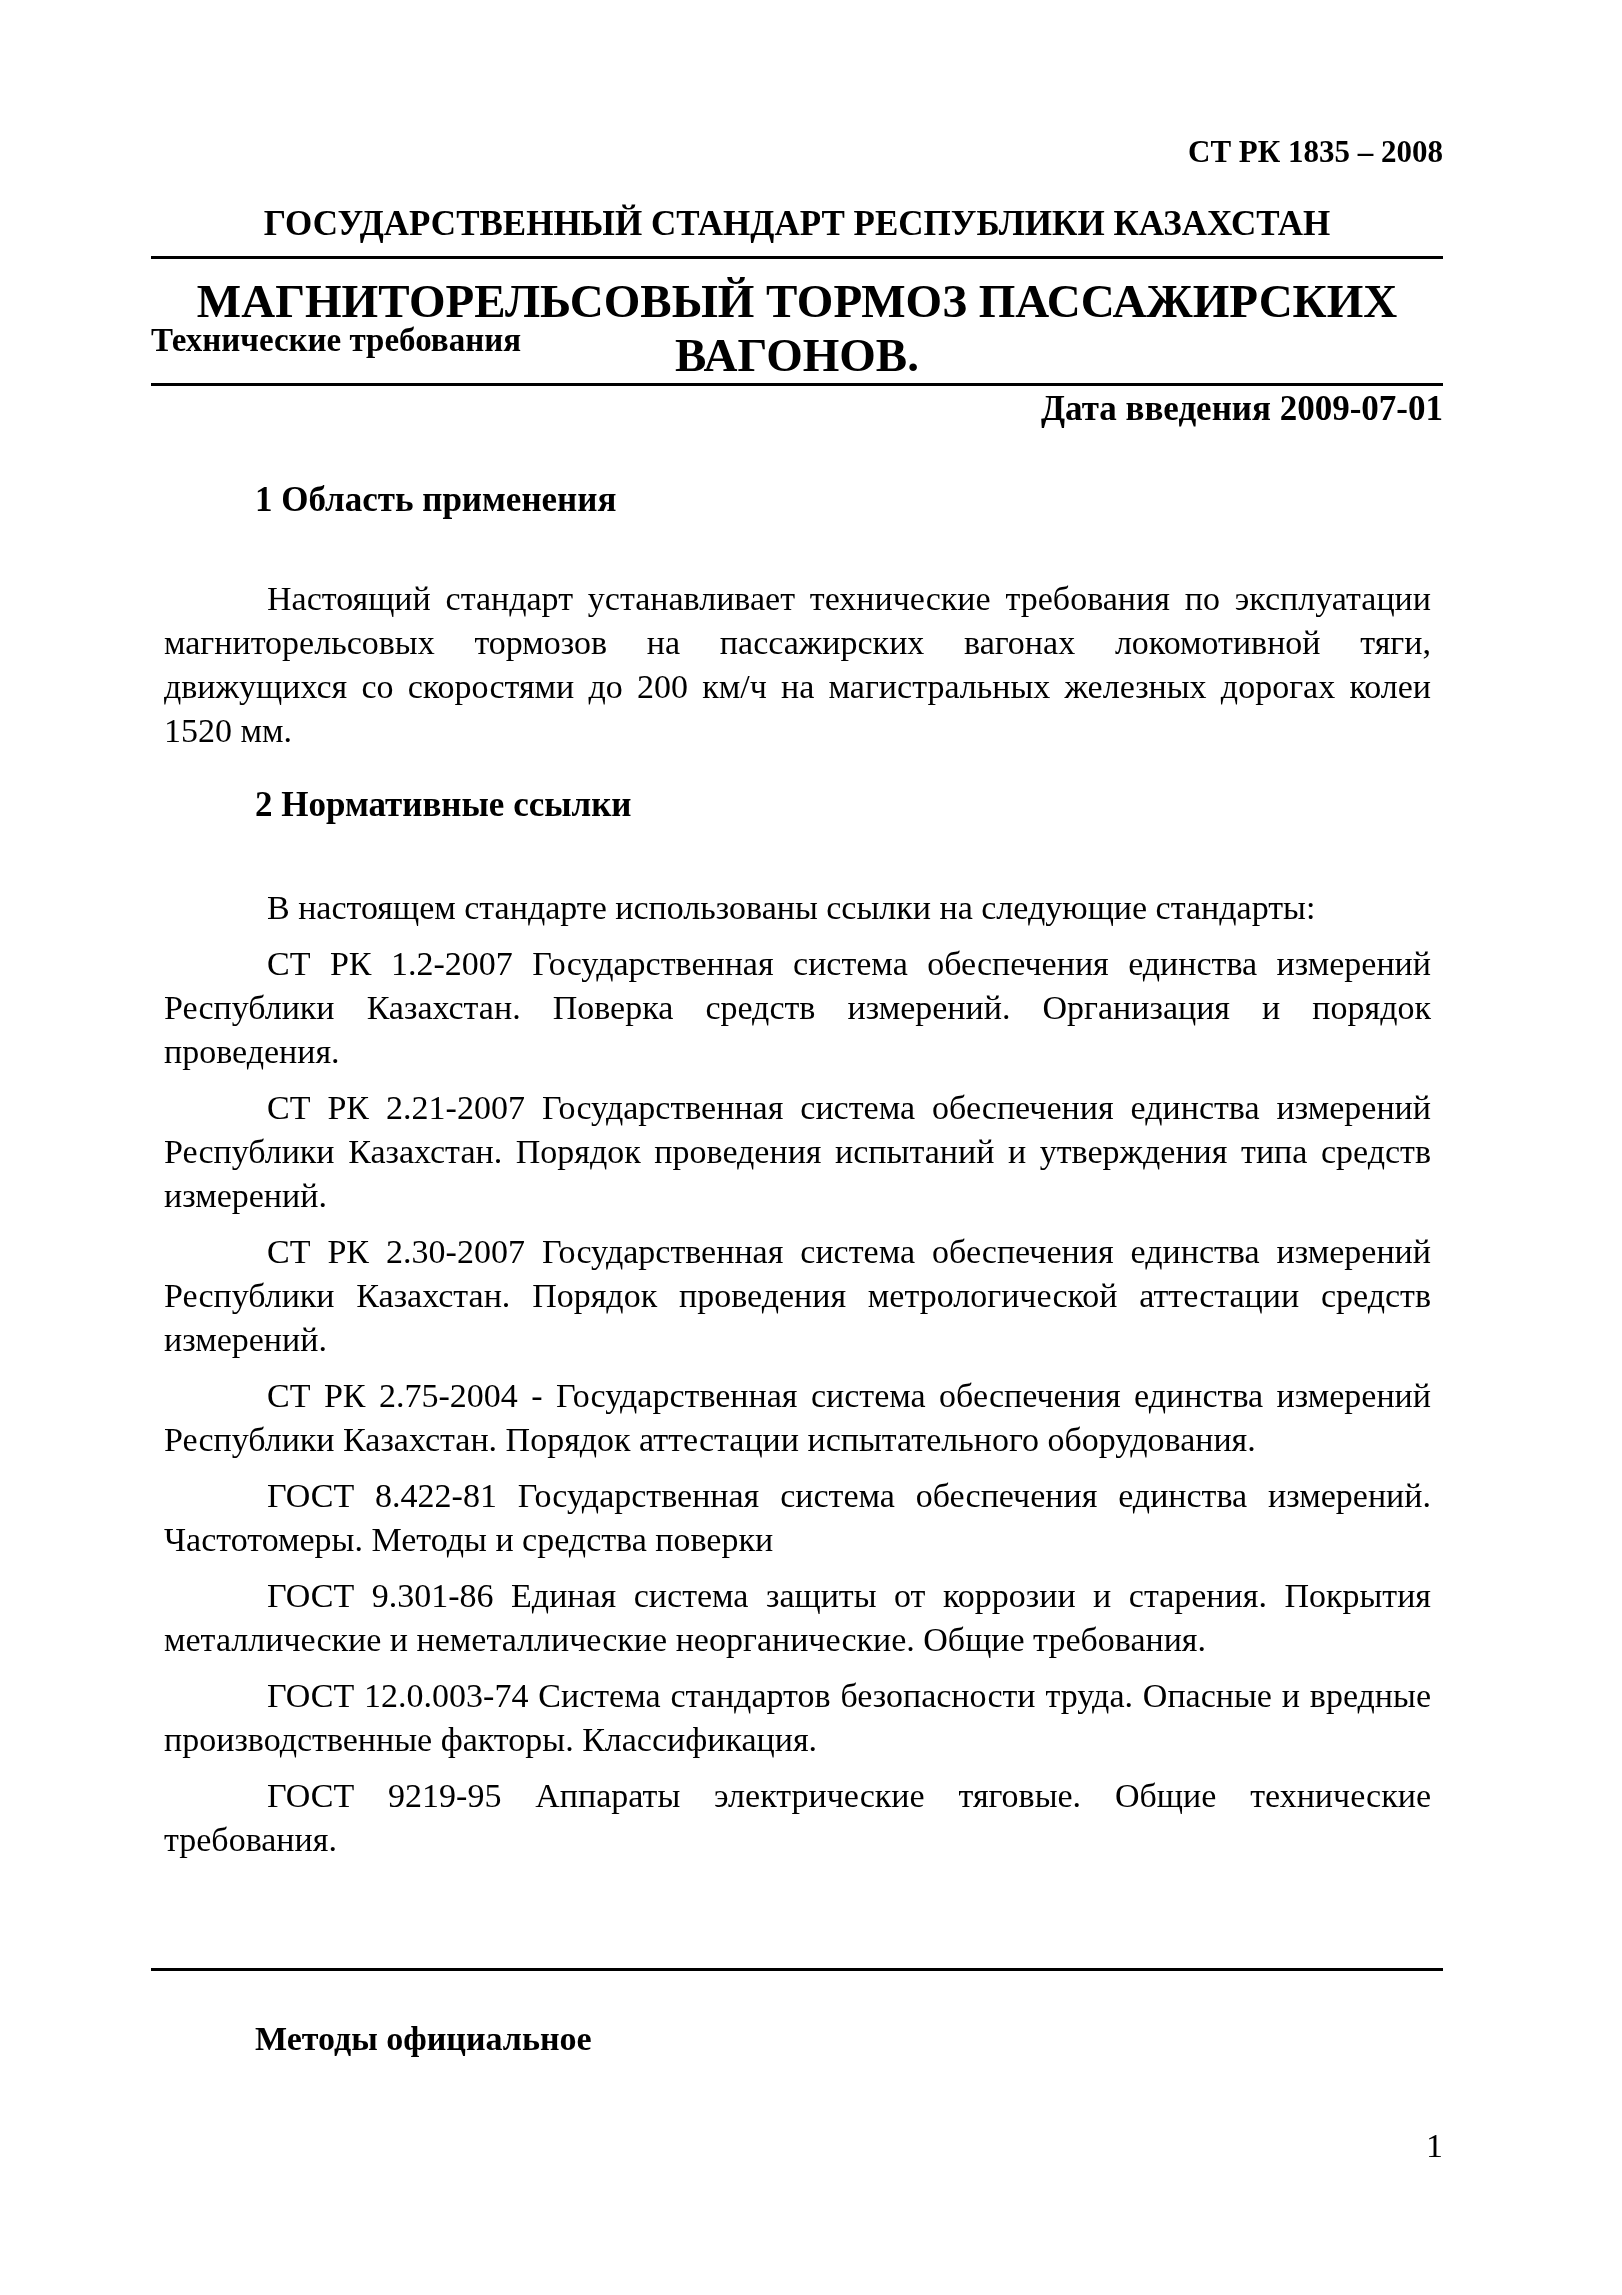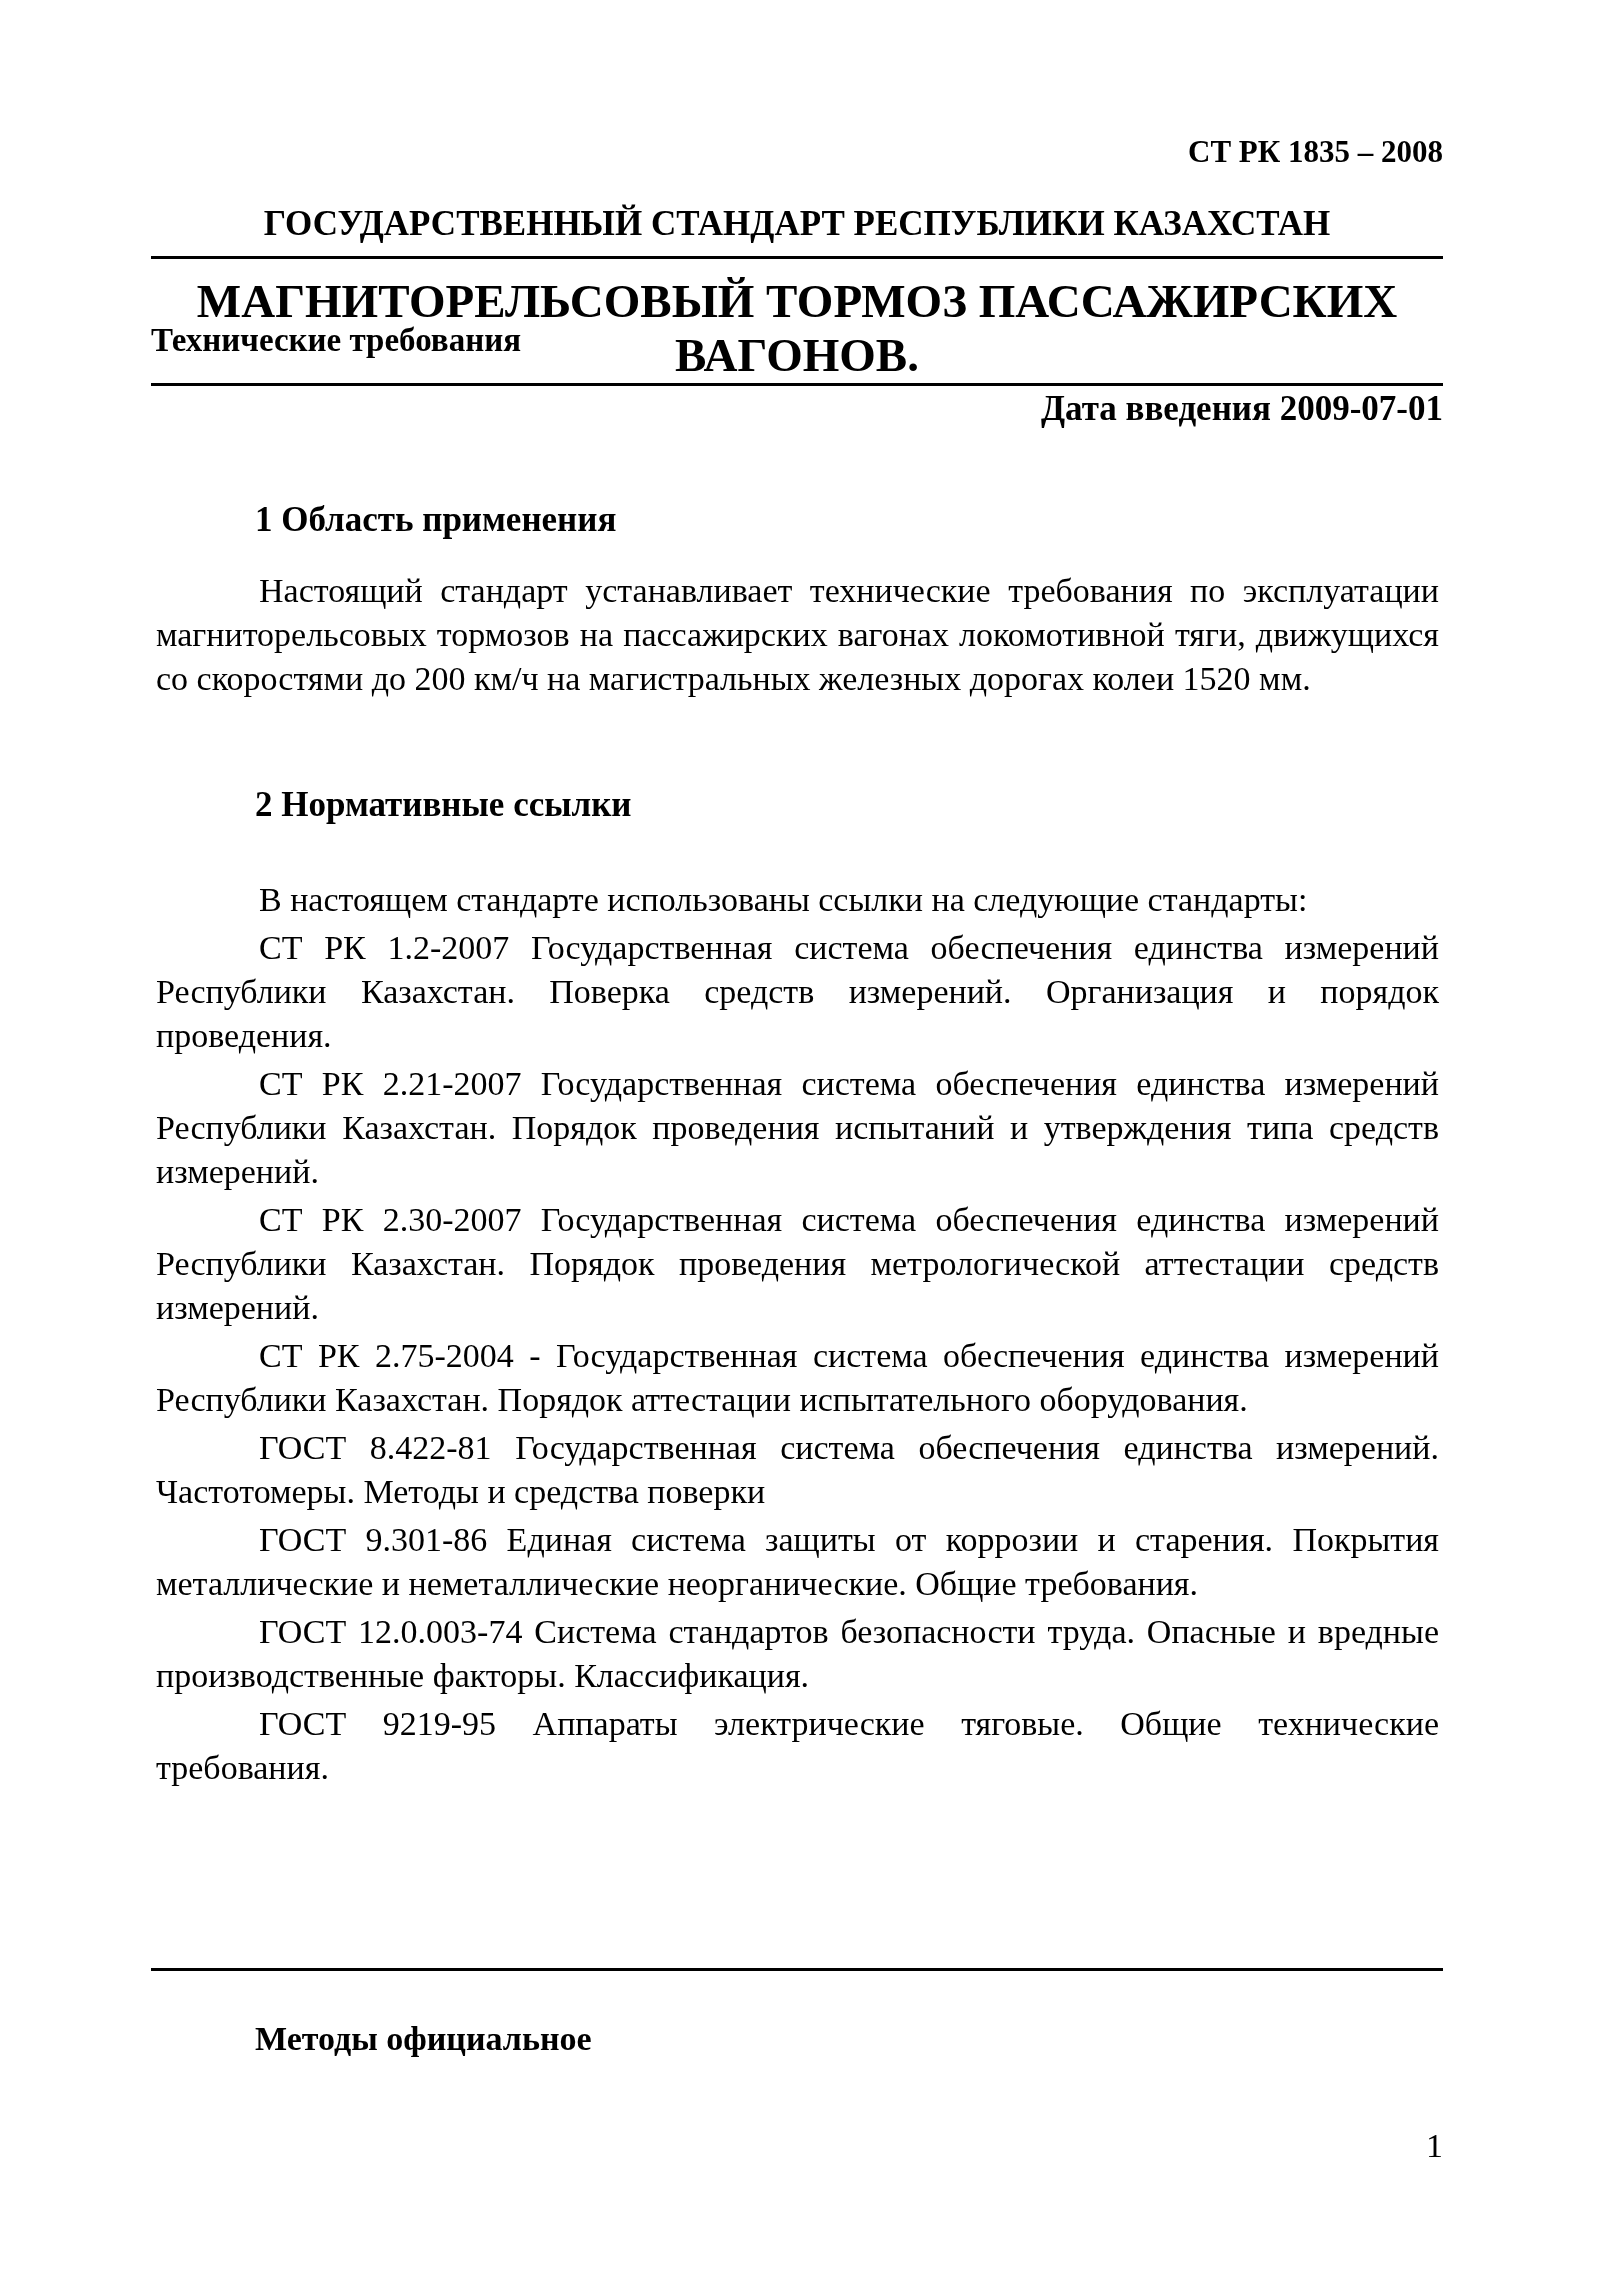--- a/index.html
+++ b/index.html
@@ -7,36 +7,36 @@
          font-family: "Liberation Serif", "DejaVu Serif", serif; color: #000; }
   .abs { position: absolute; }
   .doc-code { right: 180px; top: 134px; font-size: 31px; font-weight: bold; }
   .title1 { left: 151px; width: 1292px; top: 204px; text-align: center; font-size: 35px; font-weight: bold; }
   .rule { left: 151px; width: 1292px; height: 3.3px; background: #000; }
   .title2 { left: 151px; width: 1292px; top: 274px; text-align: center; font-size: 47px; font-weight: bold; }
   .subtitle { left: 151px; width: 1292px; top: 322px; text-align: left; font-size: 33px; font-weight: bold; }
   .date { right: 180px; top: 389px; font-size: 35px; font-weight: bold; }
   .heading { left: 255px; font-size: 35px; font-weight: bold; }
   .para { left: 152px; width: 1291px; font-size: 34px; line-height: 44px; text-align: justify; }
-  .para p { margin: 4px; text-indent: 103px; }
+  .para p { margin: 12px; text-indent: 103px; }
   .official { left: 255px; top: 2020px; font-size: 34px; font-weight: bold; }
   .pagenum { right: 180px; top: 2127px; font-size: 34px; }
 </style>
 </head>
 <body>
 
 <div class="abs doc-code">СТ РК 1835 – 2008</div>
 <div class="abs title1">ГОСУДАРСТВЕННЫЙ СТАНДАРТ РЕСПУБЛИКИ КАЗАХСТАН</div>
 <div class="abs rule" style="top:256px;"></div>
 <div class="abs title2">МАГНИТОРЕЛЬСОВЫЙ ТОРМОЗ ПАССАЖИРСКИХ ВАГОНОВ.</div>
 <div class="abs subtitle">Технические требования</div>
 <div class="abs rule" style="top:383px;"></div>
 <div class="abs date">Дата введения 2009-07-01</div>
 
-<div class="abs heading" style="top:480px;margin-top:20px;">1 Область применения</div>
+<div class="abs heading" style="top:480px;">1 Область применения</div>
 <div class="abs para" style="top:565px;">
   <p>Настоящий стандарт устанавливает технические требования по эксплуатации магниторельсовых тормозов на пассажирских вагонах локомотивной тяги, движущихся со скоростями до 200 км/ч на магистральных железных дорогах колеи 1520 мм.</p>
 </div>
 
 <div class="abs heading" style="top:785px;">2 Нормативные ссылки</div>
 <div class="abs para" style="top:874px;">
   <p>В настоящем стандарте использованы ссылки на следующие стандарты:</p>
   <p>СТ РК 1.2-2007 Государственная система обеспечения единства измерений Республики Казахстан. Поверка средств измерений. Организация и порядок проведения.</p>
   <p>СТ РК 2.21-2007 Государственная система обеспечения единства измерений Республики Казахстан. Порядок проведения испытаний и утверждения типа средств измерений.</p>
   <p>СТ РК 2.30-2007 Государственная система обеспечения единства измерений Республики Казахстан. Порядок проведения метрологической аттестации средств измерений.</p>

